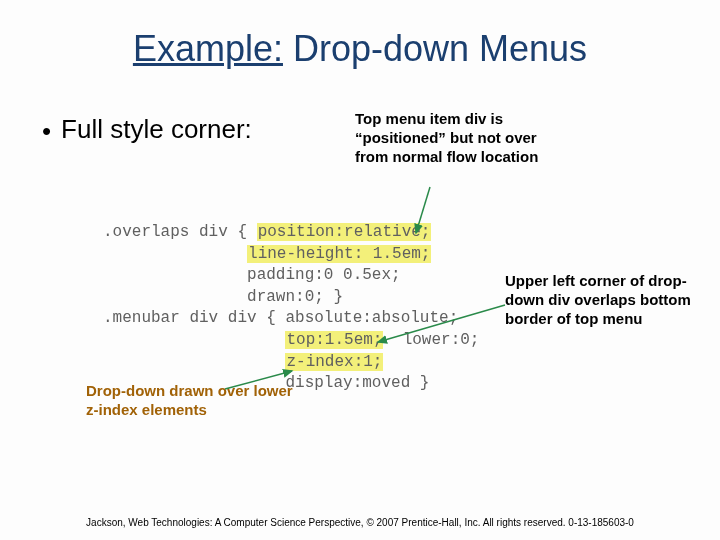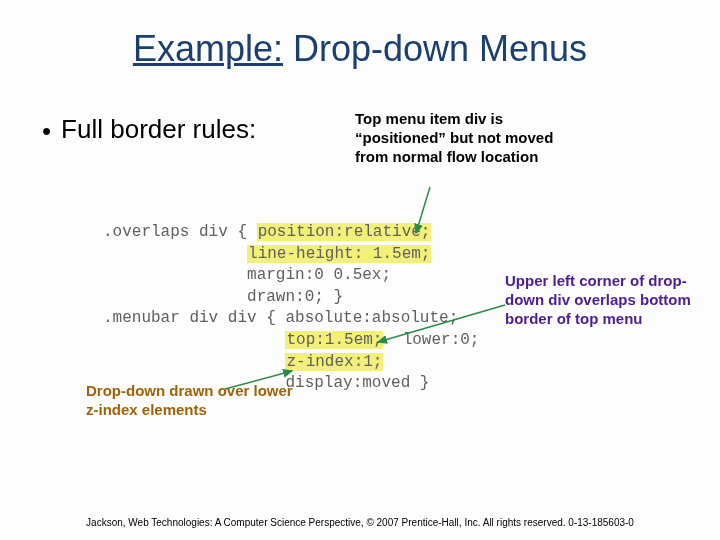--- a/index.html
+++ b/index.html
@@ -63,21 +63,21 @@
     white-space: pre;
   }
   .hl { background: #f3f07a; padding: 0 1px; }
   .note2 {
     position: absolute;
     top: 272px;
     left: 505px;
     width: 205px;
     font-size: 15px;
     font-weight: bold;
-    color: #4c1d95;
+    color: #000000;
     line-height: 1.25;
   }
   .note3 {
     position: absolute;
     top: 382px;
     left: 86px;
     width: 210px;
     font-size: 15px;
     font-weight: bold;
     color: #a16207;
@@ -99,28 +99,28 @@
 </style>
 </head>
 <body>
 
 <div class="title">
   <span class="title-underline">Example:</span><span> Drop-down Menus</span>
 </div>
 
 <div class="bullet-row">
   <span class="bullet-dot">•</span>
-  <span class="bullet-text">Full border rules:</span>
+  <span class="bullet-text">Full style corner:</span>
 </div>
 
-<div class="note1">Top menu item div is “positioned” but not moved from normal flow location</div>
+<div class="note1">Top menu item div is “positioned” but not over from normal flow location</div>
 
 <div class="code-block"><span>.overlaps div { </span><span class="hl">position:relative;</span>
 <span>               </span><span class="hl">line-height: 1.5em;</span>
-<span>               margin:0 0.5ex;</span>
+<span>               padding:0 0.5ex;</span>
 <span>               drawn:0; }</span>
 <span>.menubar div div { absolute:absolute;</span>
 <span>                   </span><span class="hl">top:1.5em;</span><span>  lower:0;</span>
 <span>                   </span><span class="hl">z-index:1;</span>
 <span>                   display:moved }</span></div>
 
 <div class="note2">Upper left corner of drop-down div overlaps bottom border of top menu</div>
 
 <div class="note3">Drop-down drawn over lower z-index elements</div>
 

